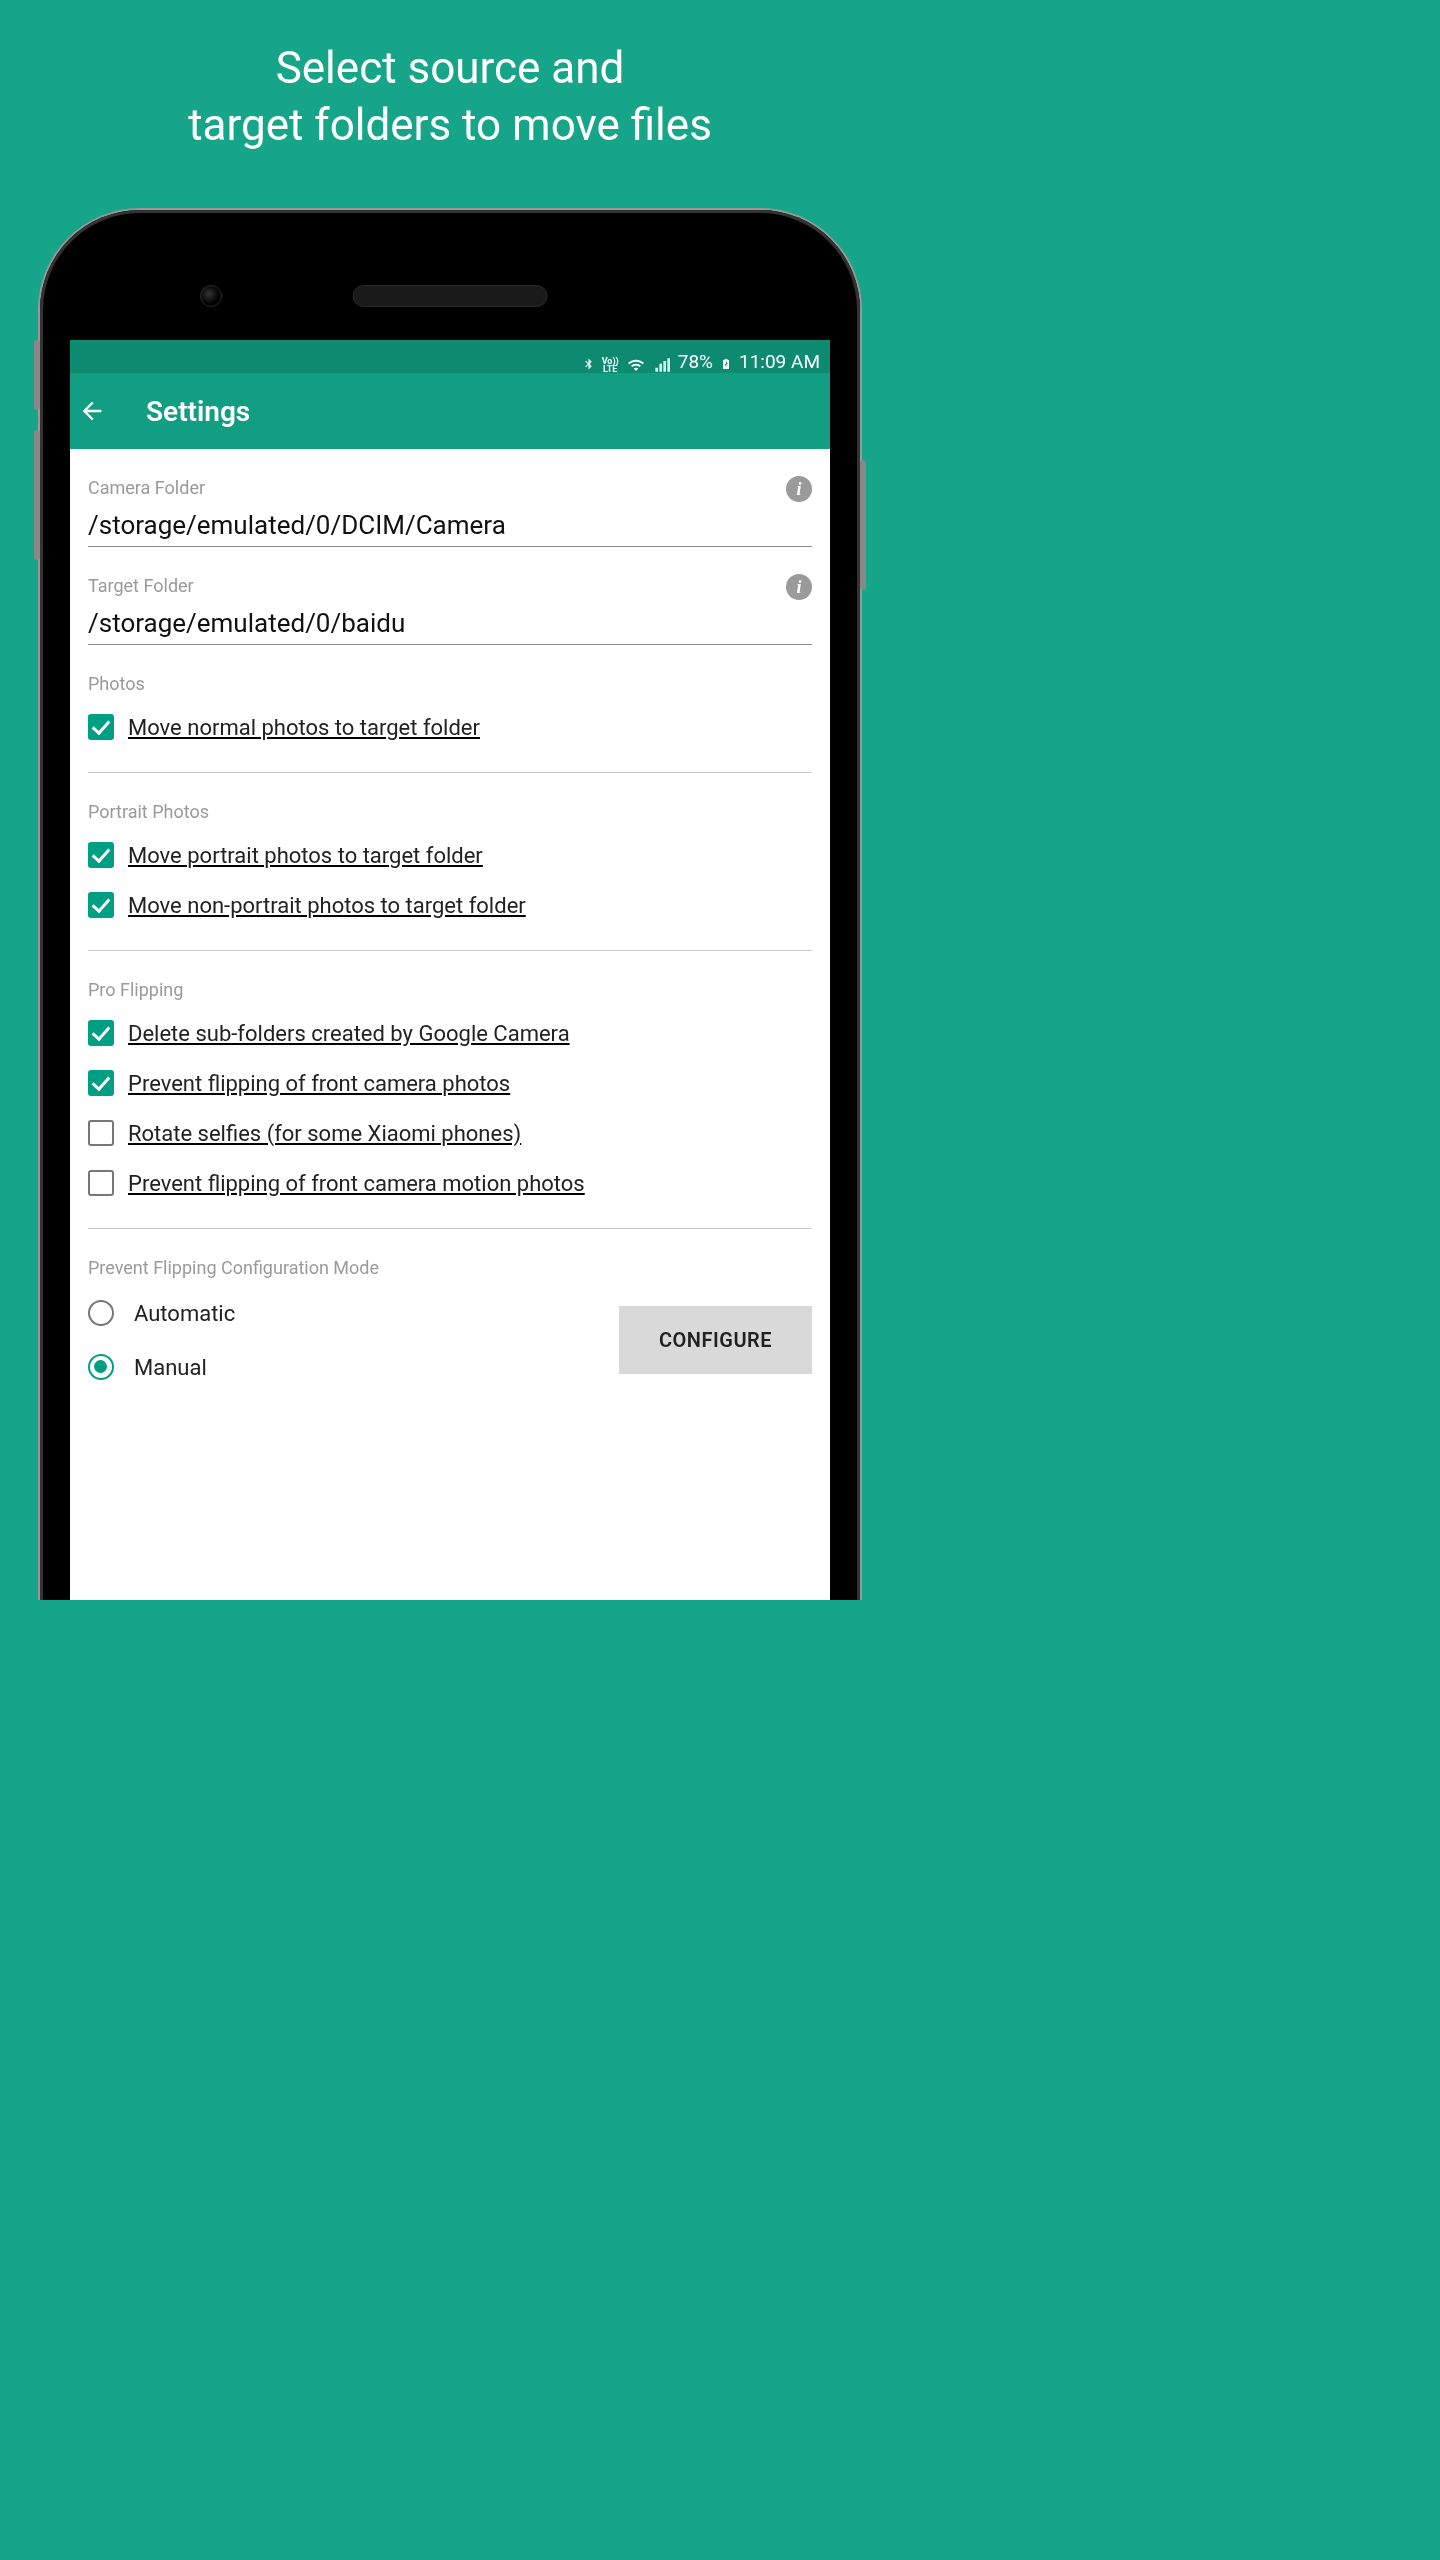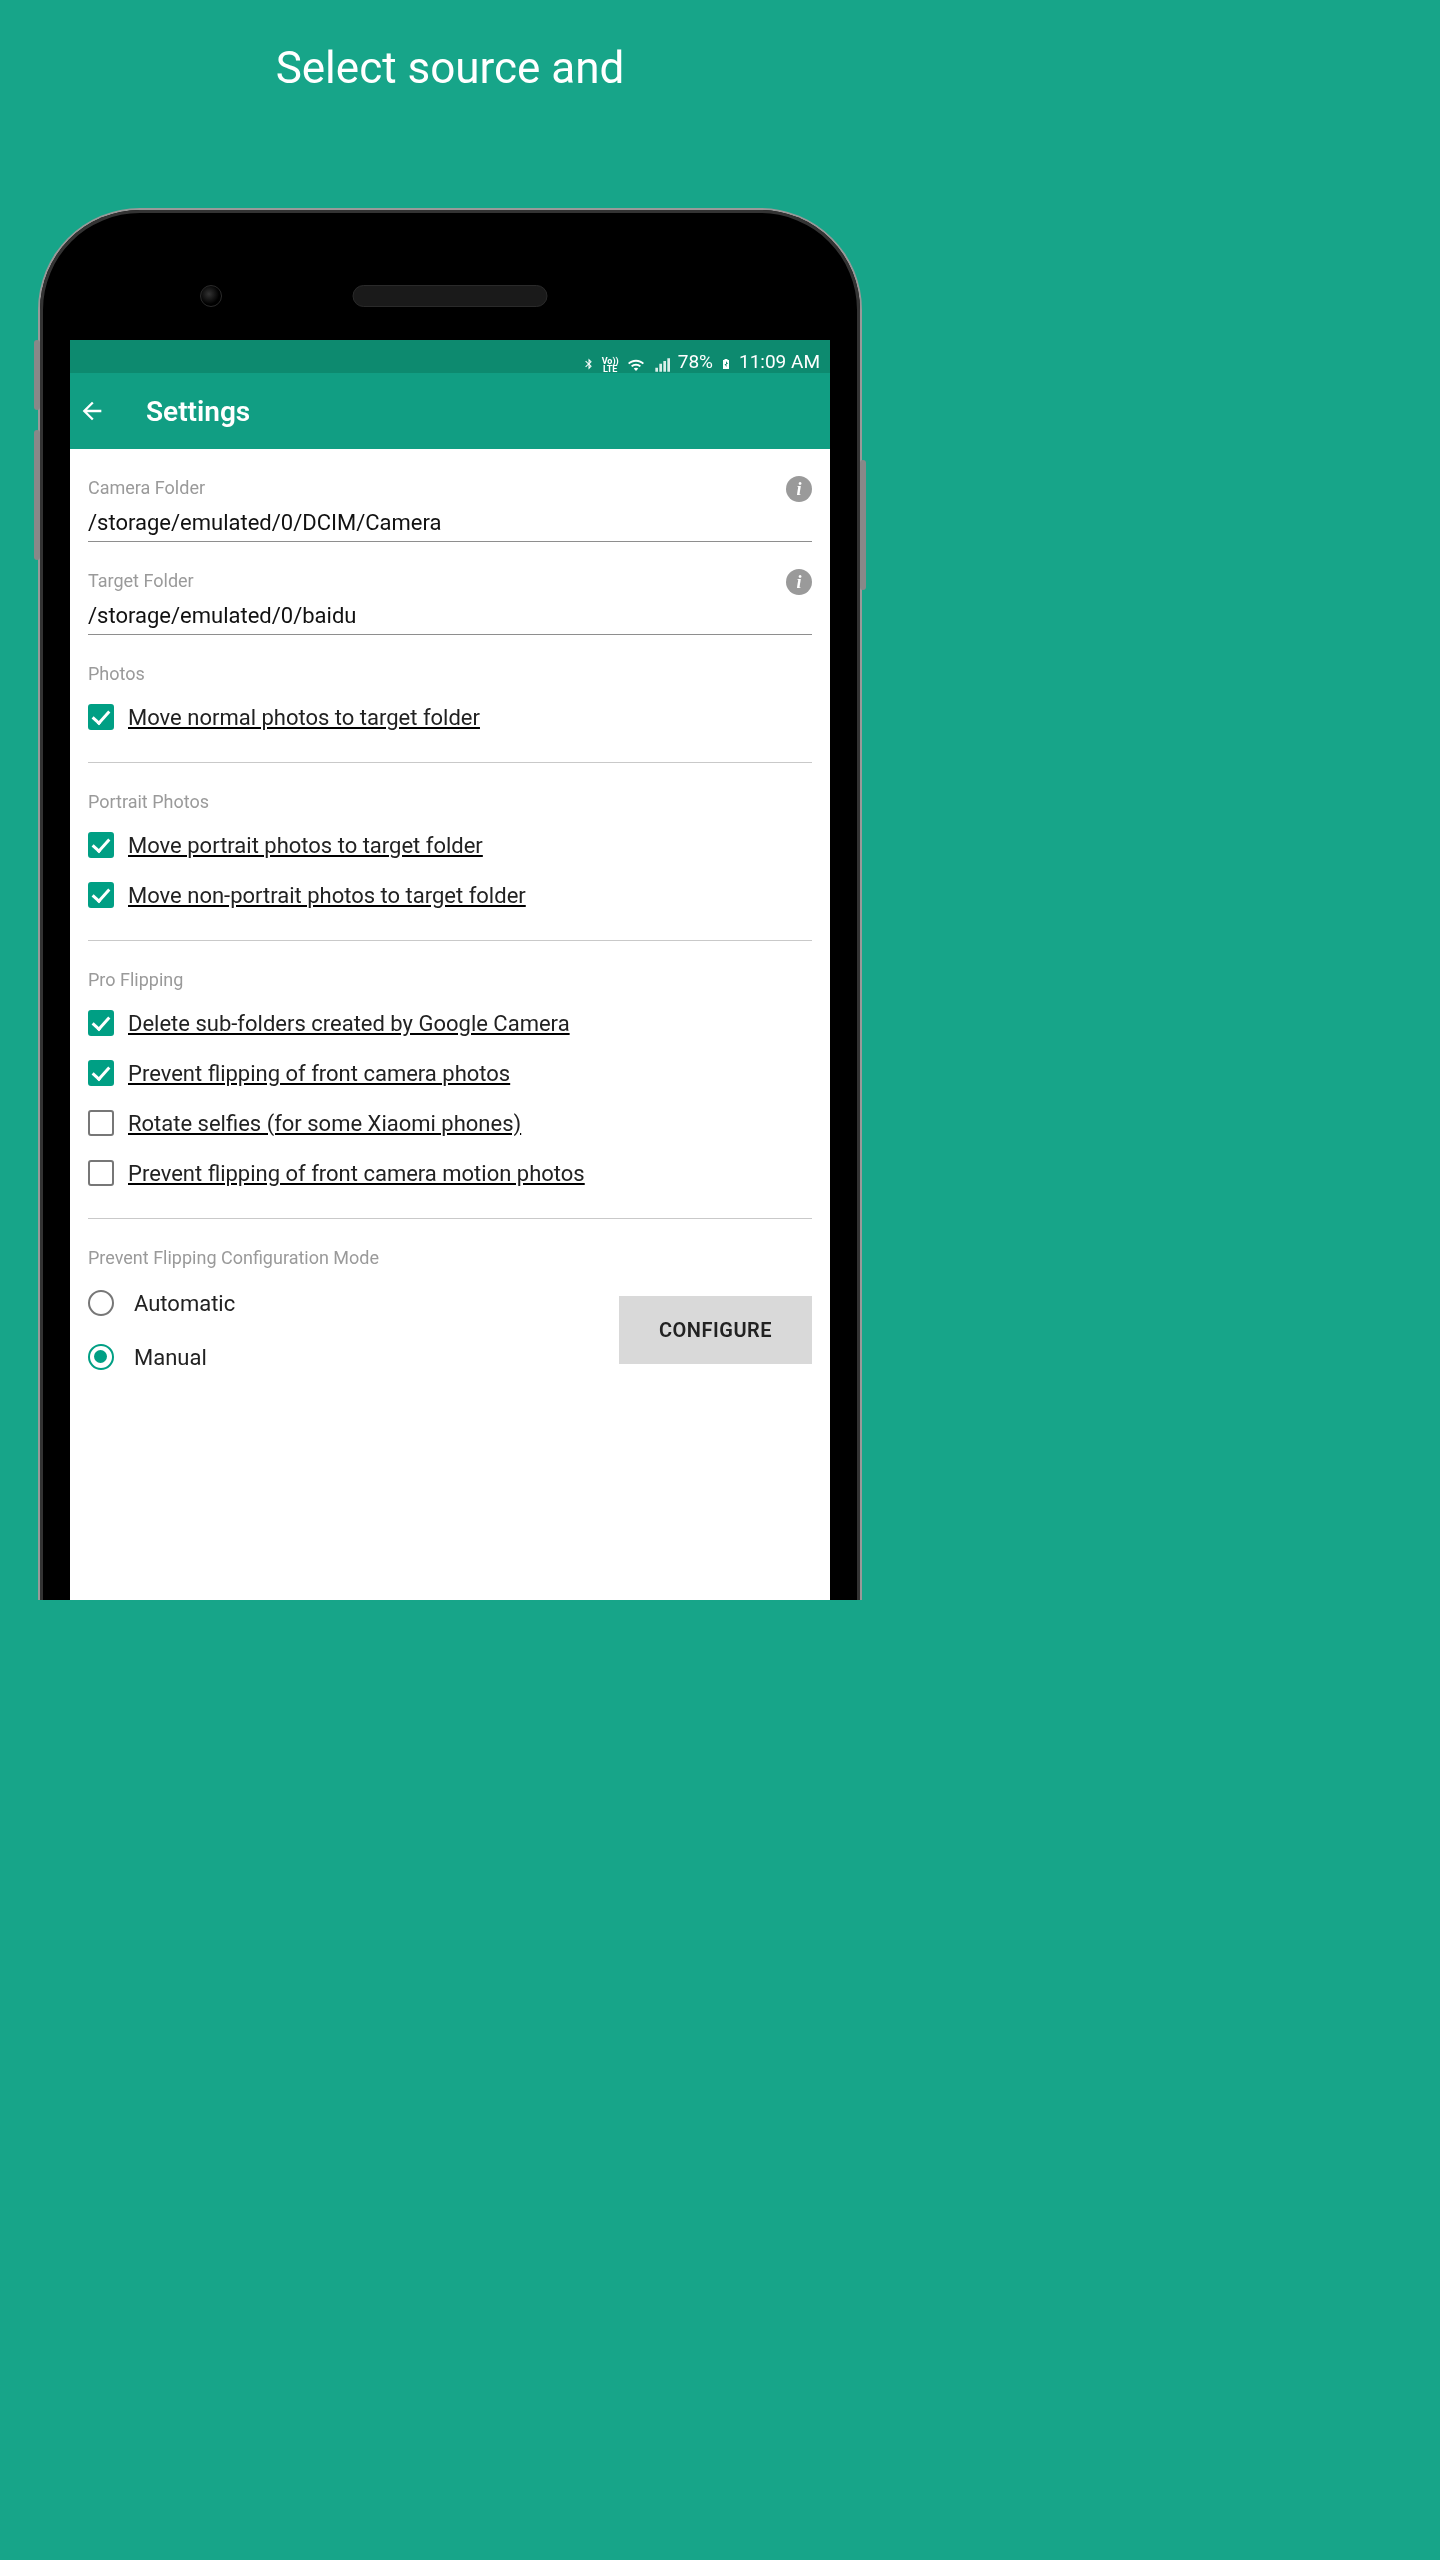--- a/index.html
+++ b/index.html
@@ -123,21 +123,21 @@
 }
 .field {
   position: relative;
   border-bottom: 1.5px solid #8e8e8e;
   padding: 4px 0 6px;
 }
 .field-input {
   border: none;
   outline: none;
   width: 100%;
-  font-size: 22px;
+  font-size: 26px;
   font-family: inherit;
   color: #111;
   background: transparent;
 }
 .info-btn {
   position: absolute;
   right: 0;
   top: -30px;
   width: 26px;
   height: 26px;
@@ -238,20 +238,21 @@
   letter-spacing: 0.5px;
   cursor: pointer;
   font-family: inherit;
 }
 </style>
 </head>
 <body>
 
 <div class="promo">
   <div>Select source and</div>
+  <div>target folders to move files</div>
 </div>
 
 <div class="phone">
   <div class="side-btn l1"></div>
   <div class="side-btn l2"></div>
   <div class="side-btn r1"></div>
   <div class="phone-top">
     <div class="camdot"></div>
     <div class="speaker"></div>
   </div>

